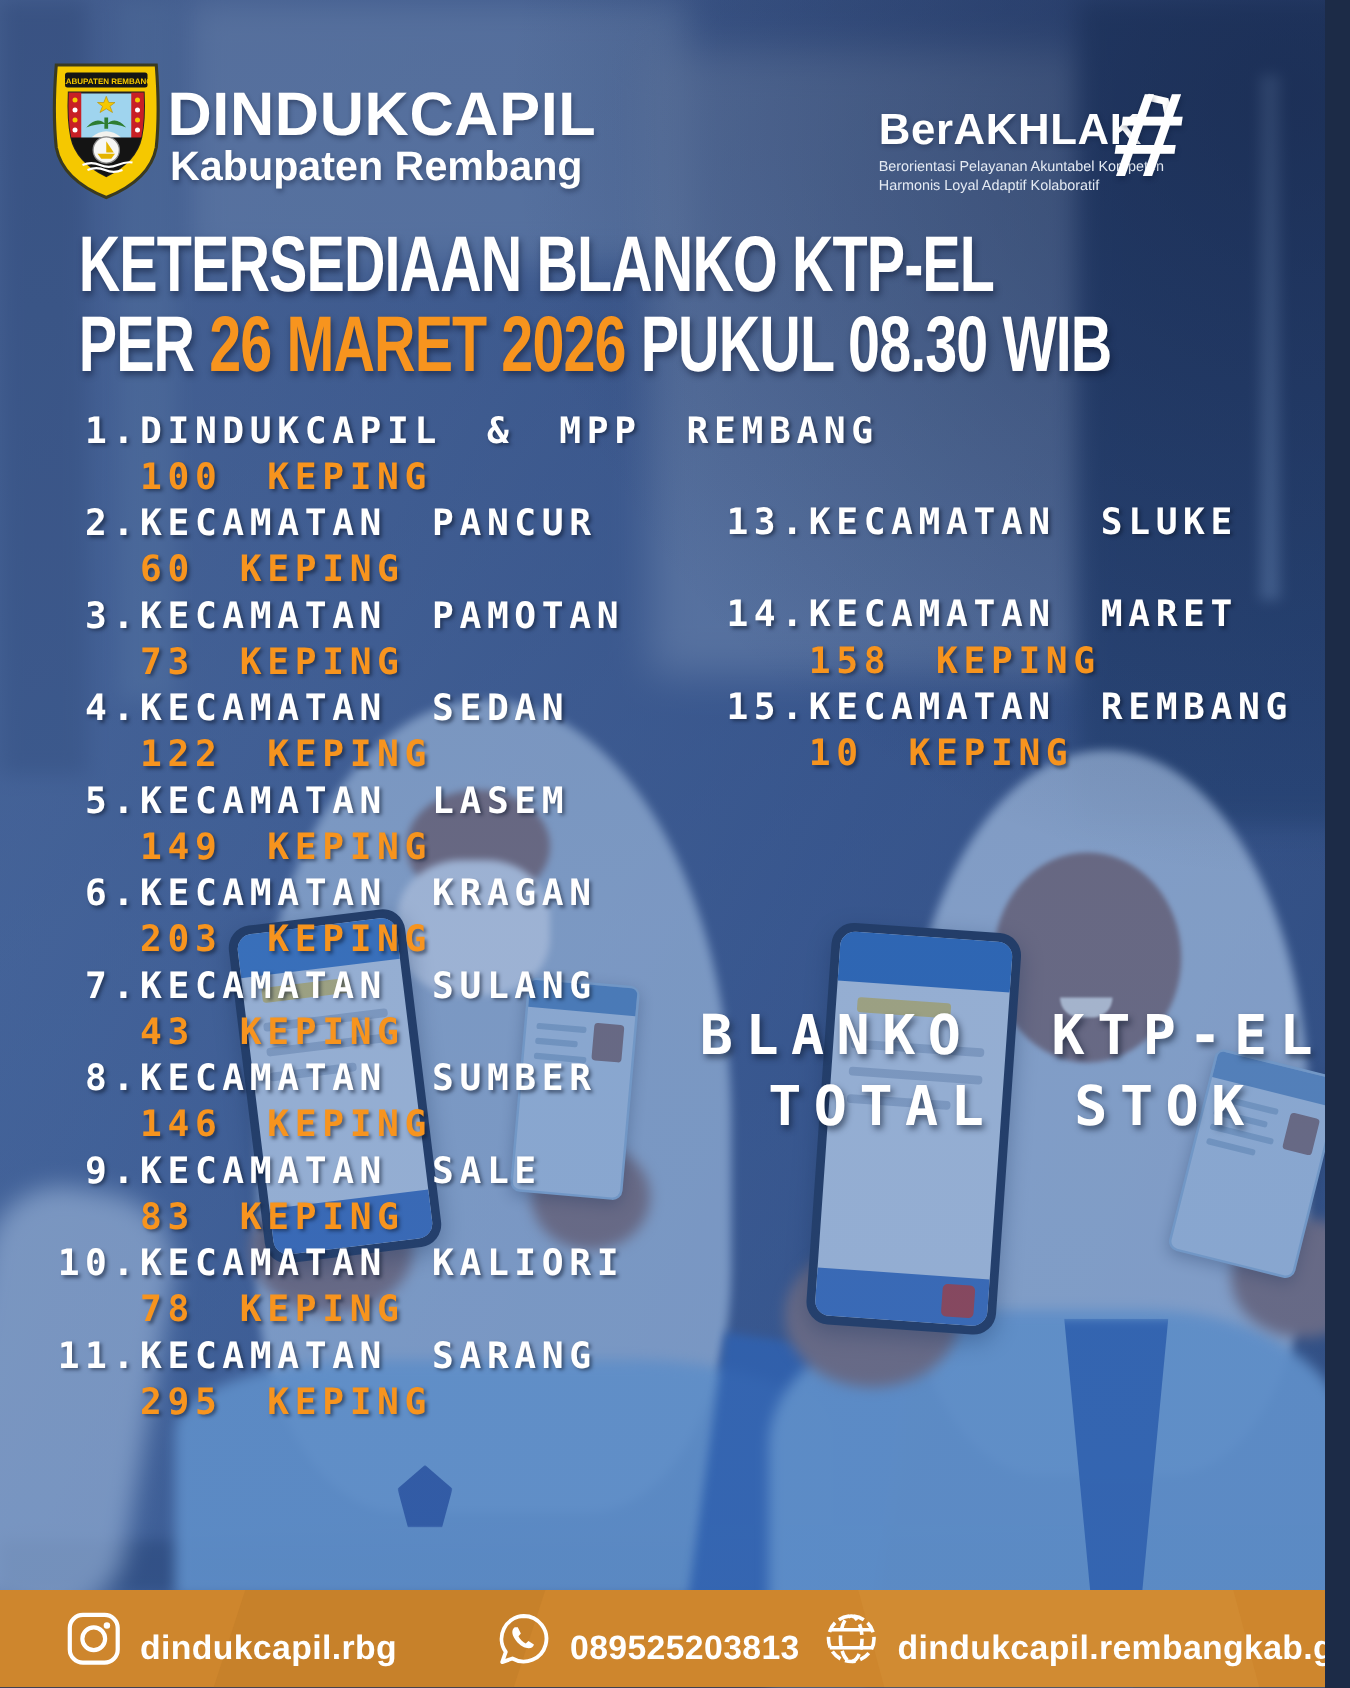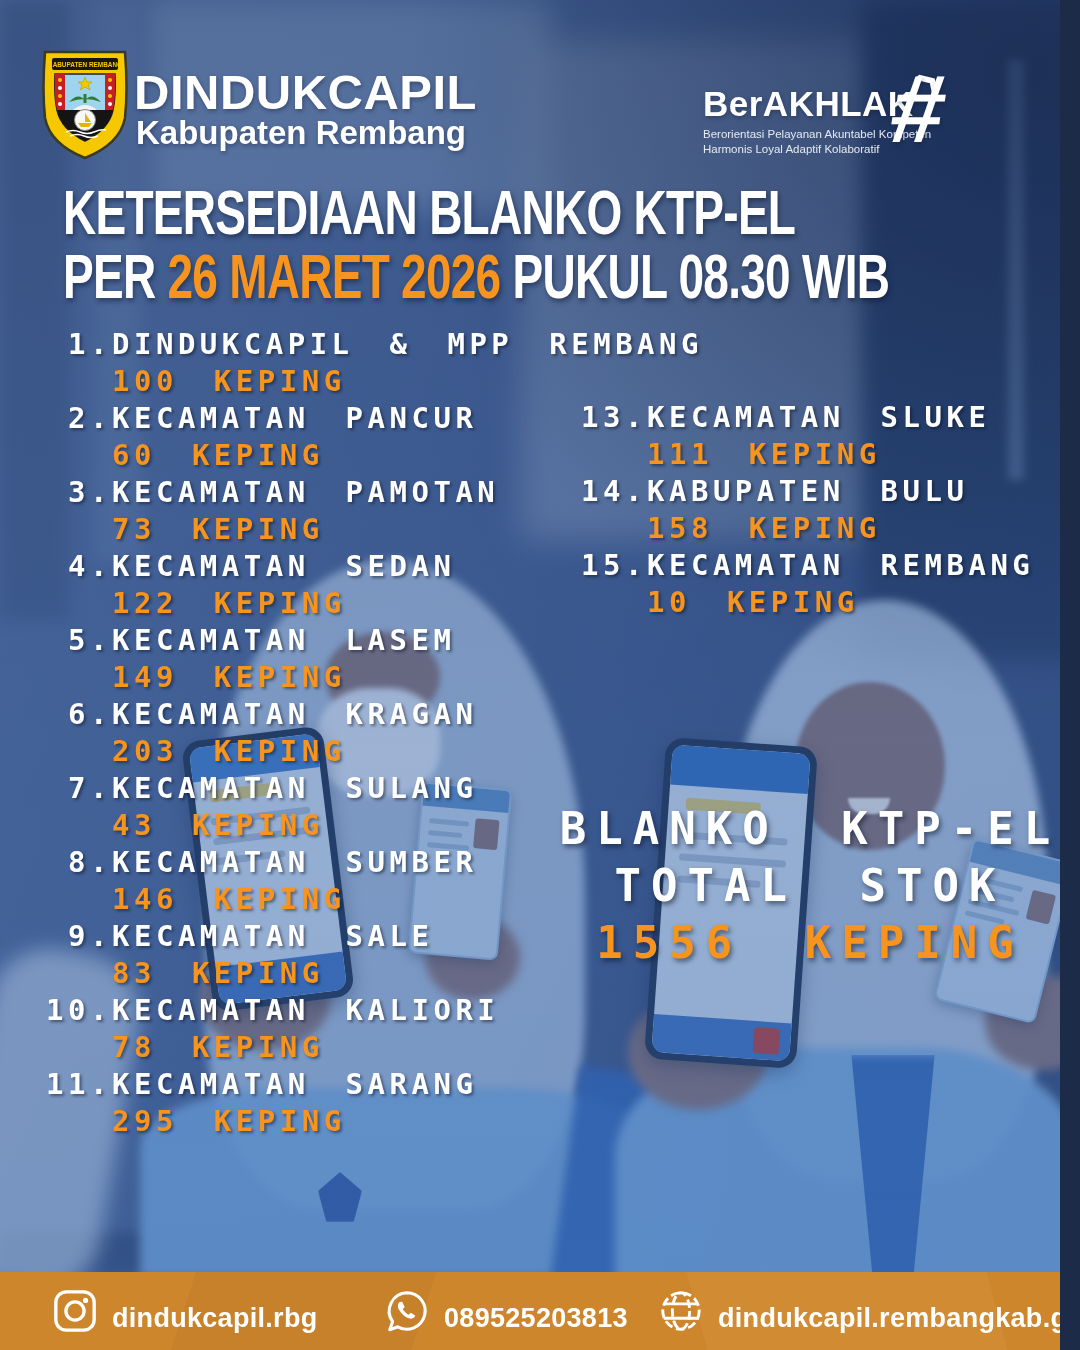--- a/index.html
+++ b/index.html
@@ -95,21 +95,21 @@
     font-family:"DejaVu Sans Mono", monospace;font-weight:bold;font-size:44px;line-height:57px;
     letter-spacing:10px;word-spacing:26px;color:#fff;white-space:nowrap;
     text-shadow:2px 3px 5px rgba(10,20,40,.55);}
   .total-value{color:var(--accent,#F7941E);}
   
   .footer-bar{left:0;top:1272px;width:1080px;height:78px;background:var(--footer-orange,#CE862D);overflow:hidden;}
   .footer-tri{position:absolute;background:#c07c28;opacity:.5;}
   .ft1{left:180px;top:-10px;width:240px;height:120px;transform:skewX(-18deg);}
   .ft2{left:700px;top:-10px;width:300px;height:120px;transform:skewX(15deg);opacity:.35;background:#d8953c;}
   .footer-item{position:absolute;top:1288px;display:flex;align-items:flex-end;gap:14px;z-index:3;}
-  .fi-ig{left:52px;} .fi-wa{left:384px;} .fi-web{left:658px;}
+  .fi-ig{left:52px;} .fi-wa{left:396px;} .fi-web{left:658px;}
   .footer-label{font-size:27px;font-weight:bold;color:#fff;letter-spacing:.3px;}
   .footer-icon{width:46px;height:46px;display:block;}
 </style>
 </head>
 <body>
 
 <div class="poster" style="--accent: #F7941E; --footer-orange: #CE862D;">
 
   <div class="bg-shape bg-window"></div>
   <div class="bg-shape bg-stripe1"></div>
@@ -314,44 +314,42 @@
     <div class="stock-count">295 KEPING</div>
   </li>
 </ol>
     <ol class="stock-list stock-list-right">
 
   <li class="stock-item">
     <div class="stock-name-row">
       <span class="stock-no">13.</span>
       <span class="stock-name">KECAMATAN SLUKE</span>
     </div>
-    <div class="stock-count">111 KEPING</div>
   </li>
 
   <li class="stock-item">
     <div class="stock-name-row">
       <span class="stock-no">14.</span>
-      <span class="stock-name">KABUPATEN BULU</span>
+      <span class="stock-name">KECAMATAN MARET</span>
     </div>
     <div class="stock-count">158 KEPING</div>
   </li>
 
   <li class="stock-item">
     <div class="stock-name-row">
       <span class="stock-no">15.</span>
       <span class="stock-name">KECAMATAN REMBANG</span>
     </div>
     <div class="stock-count">10 KEPING</div>
   </li>
 </ol>
 
     <div class="abs total-block">
       <div>BLANKO KTP-EL</div>
       <div>TOTAL STOK</div>
-      <div class="total-value">1556 KEPING</div>
     </div>
 
     <div class="abs footer-bar">
       <div class="footer-tri ft1"></div>
       <div class="footer-tri ft2"></div>
     </div>
 
     <div class="footer-item fi-ig">
       <svg class="footer-icon" viewBox="0 0 48 48">
         <rect x="4" y="4" width="40" height="40" rx="11" fill="none" stroke="#fff" stroke-width="3.5"></rect>

